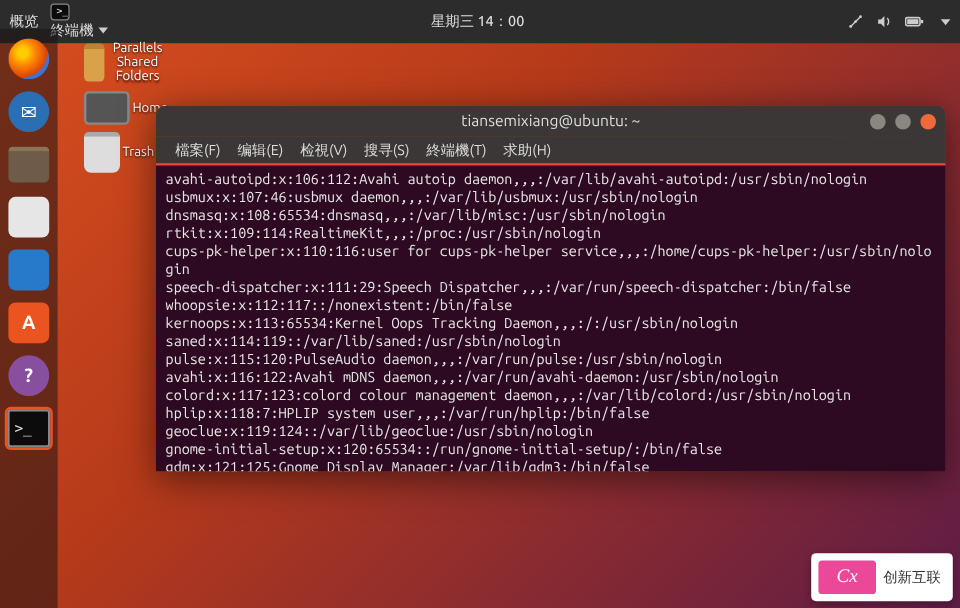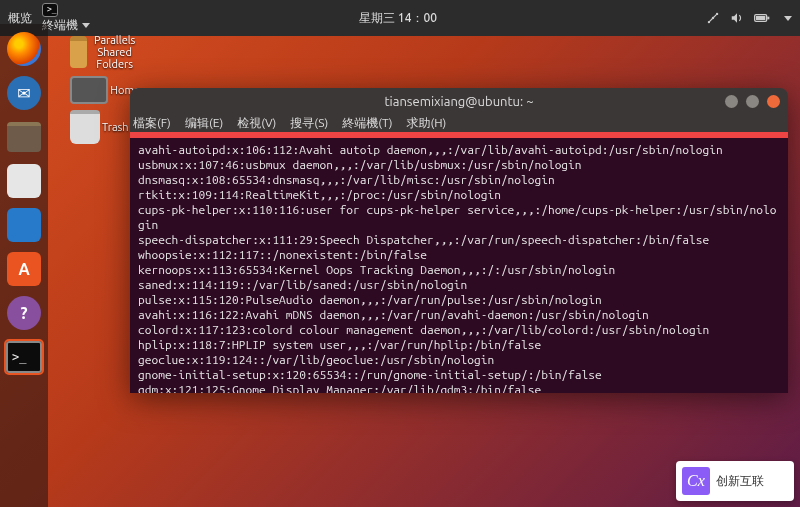--- a/index.html
+++ b/index.html
@@ -45,38 +45,38 @@
     display:flex; flex-direction:column;
   }
   .term-title {
     height:26px; background:#3b3736; display:flex; align-items:center; justify-content:center;
     color:#ddd; font-size:13px; position:relative;
   }
   .win-btns { position:absolute; right:8px; display:flex; gap:8px;}
   .win-btn { width:13px; height:13px; border-radius:50%;}
   .wb-min{background:#8a8681;} .wb-max{background:#8a8681;} .wb-close{background:#ef6a3a;}
   .term-menu {
-    height:24px; background:#3b3736; border-bottom:6px solid #ef4444;
-    display:flex; align-items:center; gap:14px; padding:0 3px;
+    height:24px; background:#3b3736; border-bottom:2px solid #ef4444;
+    display:flex; align-items:center; gap:14px; padding:0 16px;
     color:#ddd; font-size:12px;
   }
   .term-body {
     flex:1; background:#2d0a22; color:#e6e6e6;
     font-family:"Ubuntu Mono","DejaVu Sans Mono",monospace;
     font-size:12px; line-height:1.25; padding:4px 8px;
     overflow:hidden; white-space:pre-wrap; word-break:break-all;
   }
   .prompt-user { color:#7fdf3f; font-weight:bold;}
   .prompt-sep { color:#e6e6e6;}
   .badge {
     position:absolute; right:6px; bottom:6px; width:118px; height:40px;
     background:#fff; border-radius:4px; display:flex; align-items:center; gap:6px;
     padding:4px 6px; box-shadow:0 2px 6px rgba(0,0,0,0.3);
   }
-  .badge .logo { width:28px;height:28px; background:#8b5cf6; color:#fff; border-radius:3px; display:flex; align-items:center; justify-content:center; font-family:serif; font-style:italic; font-size:16px;}
+  .badge .logo { width:48px;height:28px; background:#ec4899; color:#fff; border-radius:3px; display:flex; align-items:center; justify-content:center; font-family:serif; font-style:italic; font-size:16px;}
   .badge .txt { font-size:12px; color:#333;}
   .sys-icon { display:inline-flex; align-items:center;}
 </style>
 </head>
 <body>
 
 <div class="topbar">
   <div class="left">
     <span>概览</span>
     <span><span class="terminal-icon" style="width:16px;height:14px;font-size:8px;border-width:1px;">&gt;_</span> <span>終端機</span><span class="tri-down"></span></span>

